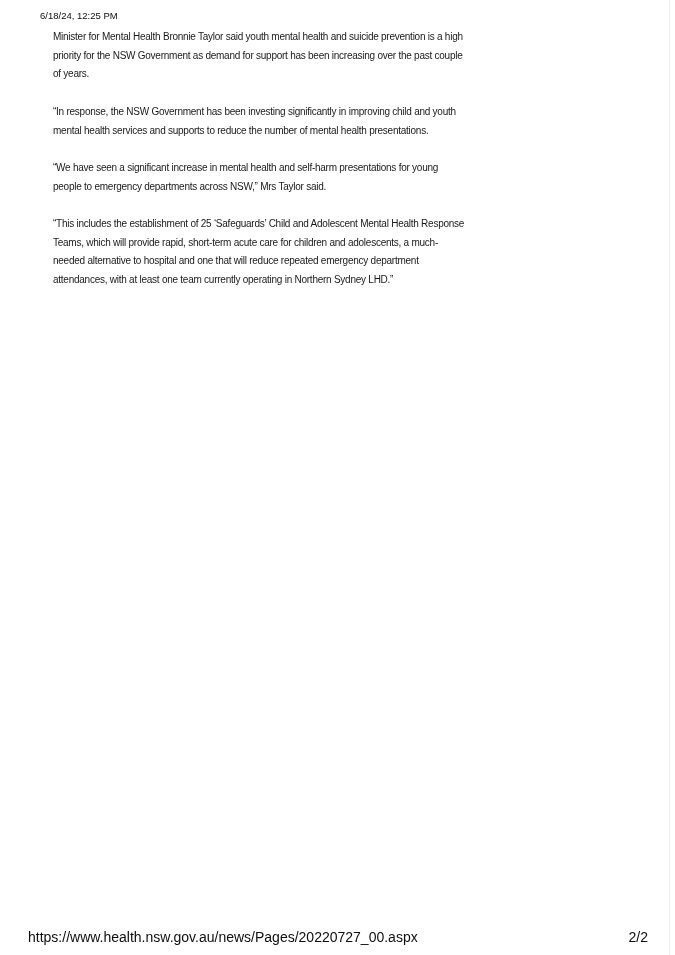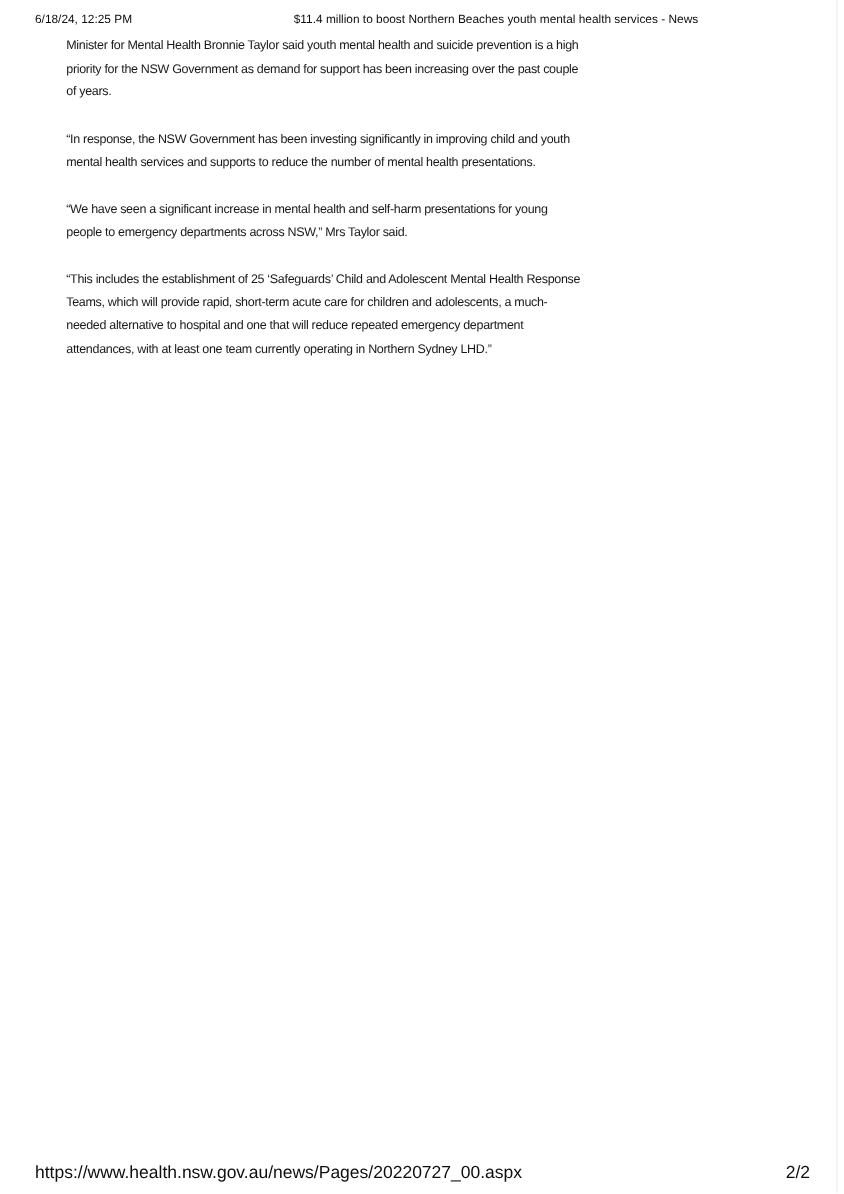--- a/index.html
+++ b/index.html
@@ -13,21 +13,21 @@
     height: 955px;
     background: #ffffff;
     font-family: "Liberation Sans", "DejaVu Sans", sans-serif;
     color: #161616;
     overflow: hidden;
   }
   
   .print-header {
     position: absolute;
     top: 10px;
-    left: 0;
+    left: 12px;
     right: 0;
     height: 14px;
     font-size: 9.5px;
     color: #0e0e0e;
   }
   .ph-datetime {
     position: absolute;
     left: 28px;
     top: 0;
     white-space: nowrap;
@@ -86,21 +86,20 @@
     background: #eeeeee;
   }
 </style>
 </head>
 <body>
 
 <div class="page">
 
   <div class="print-header">
     <span class="ph-datetime">6/18/24, 12:25 PM</span>
-    <span class="ph-title">$11.4 million to boost Northern Beaches youth mental health services - News</span>
   </div>
 
   <div class="article">
     <p>Minister for Mental Health Bronnie Taylor said youth mental health and suicide prevention is a high
 priority for the NSW Government as demand for support has been increasing over the past couple
 of years.</p>
     <p>“In response, the NSW Government has been investing significantly in improving child and youth
 mental health services and supports to reduce the number of mental health presentations.</p>
     <p>“We have seen a significant increase in mental health and self-harm presentations for young
 people to emergency departments across NSW,” Mrs Taylor said.</p>

